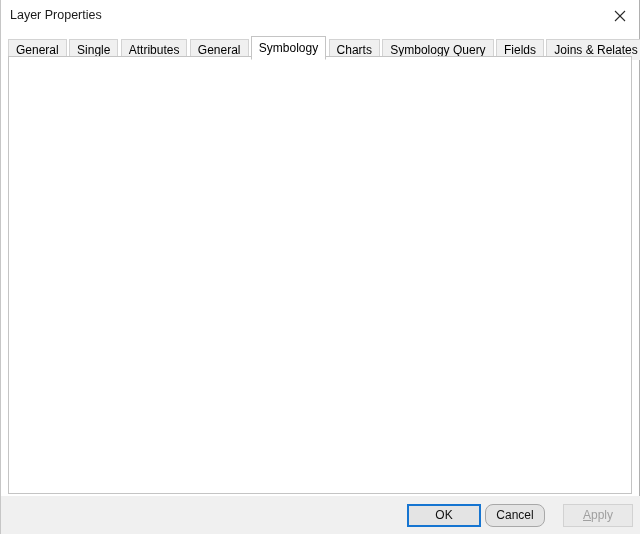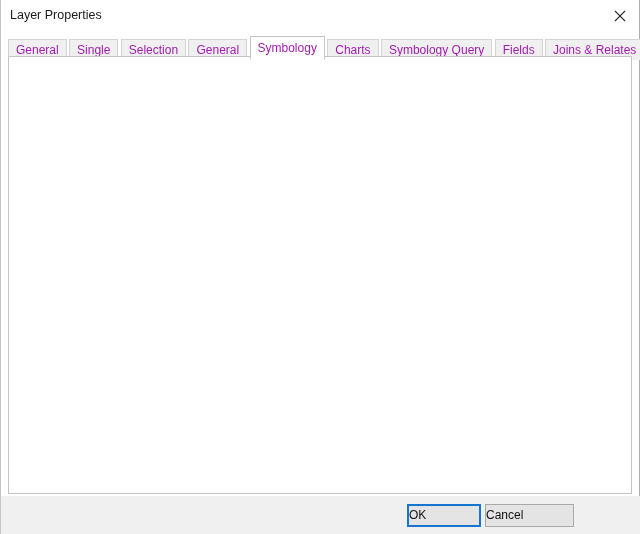--- a/index.html
+++ b/index.html
@@ -56,21 +56,21 @@
     left: 7px; top: 36px;
     height: 21px;
     white-space: nowrap;
   }
   .tab {
     display: inline-block;
     height: 21px;
     line-height: 21px;
     padding: 0 7px;
     font-size: 12px;
-    color: #a21caf;
+    color: #000000;
     background: #f0f0f0;
     border: 1px solid #d3d3d3;
     border-bottom: none;
     box-sizing: border-box;
     vertical-align: bottom;
     margin-right: -1px;
     cursor: default;
   }
   .tab.active {
     background: #ffffff;
@@ -299,30 +299,31 @@
     background: #f0f0f0;
   }
   .btn {
     position: absolute;
     height: 23px;
     background: #e4e4e4;
     border: 1px solid #a8a8a8;
     box-sizing: border-box;
     font-size: 12px;
     line-height: 21px;
+    text-align: center;
     color: #111111;
     cursor: default;
   }
   #ok-button {
     left: 406px; top: 8px; width: 74px;
     border: 2px solid #1675d1;
     line-height: 19px;
     background: #e4e4e4;
   }
-  #cancel-button { left: 484px; top: 8px; width: 89px; }
+  #cancel-button { left: 484px; top: 8px; width: 60px; border-radius: 8px; }
   #apply-button {
     left: 562px; top: 8px; width: 70px;
     color: #a0a0a0;
     background: #e9e9e9;
     border-color: #d2d2d2;
   }
   #apply-button u { text-decoration: underline; }
 </style>
 </head>
 <body>
@@ -337,21 +338,21 @@
         <line x1="11" y1="1" x2="1" y2="11" stroke="#2b2b2b" stroke-width="1.1"></line>
       </svg>
     </div>
   </div>
 
   <div id="tabpage"></div>
 
   <div id="tabstrip">
     <div class="tab">General</div>
     <div class="tab">Single</div>
-    <div class="tab">Selection</div>
+    <div class="tab">Attributes</div>
     <div class="tab">General</div>
     <div class="tab active">Symbology</div>
     <div class="tab">Charts</div>
     <div class="tab">Symbology Query</div>
     <div class="tab">Fields</div>
     <div class="tab">Joins &amp; Relates</div>
     <div class="tab">Time</div>
     
   </div>
 
@@ -426,15 +427,16 @@
     <input id="legend-input" type="text" value="" style="">
 
     <div id="description-button"><u>D</u><span>escription...</span></div>
 
     <div id="description-hint">Additional description appearing next to the symbol in your map's legend</div>
   </div>
 
   <div id="footer">
     <div class="btn" id="ok-button">OK</div>
     <div class="btn" id="cancel-button">Cancel</div>
+    <div class="btn" id="apply-button"><u>A</u><span>pply</span></div>
   </div>
 
 </div>
 
 </body></html>

